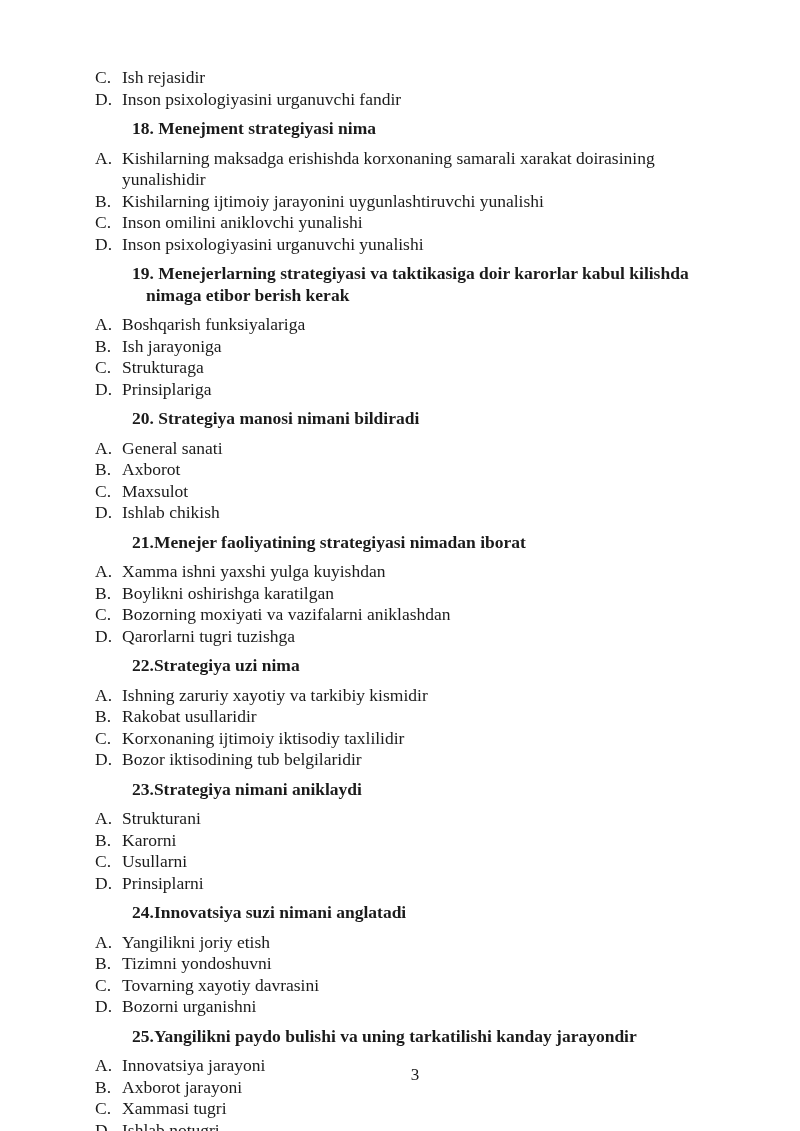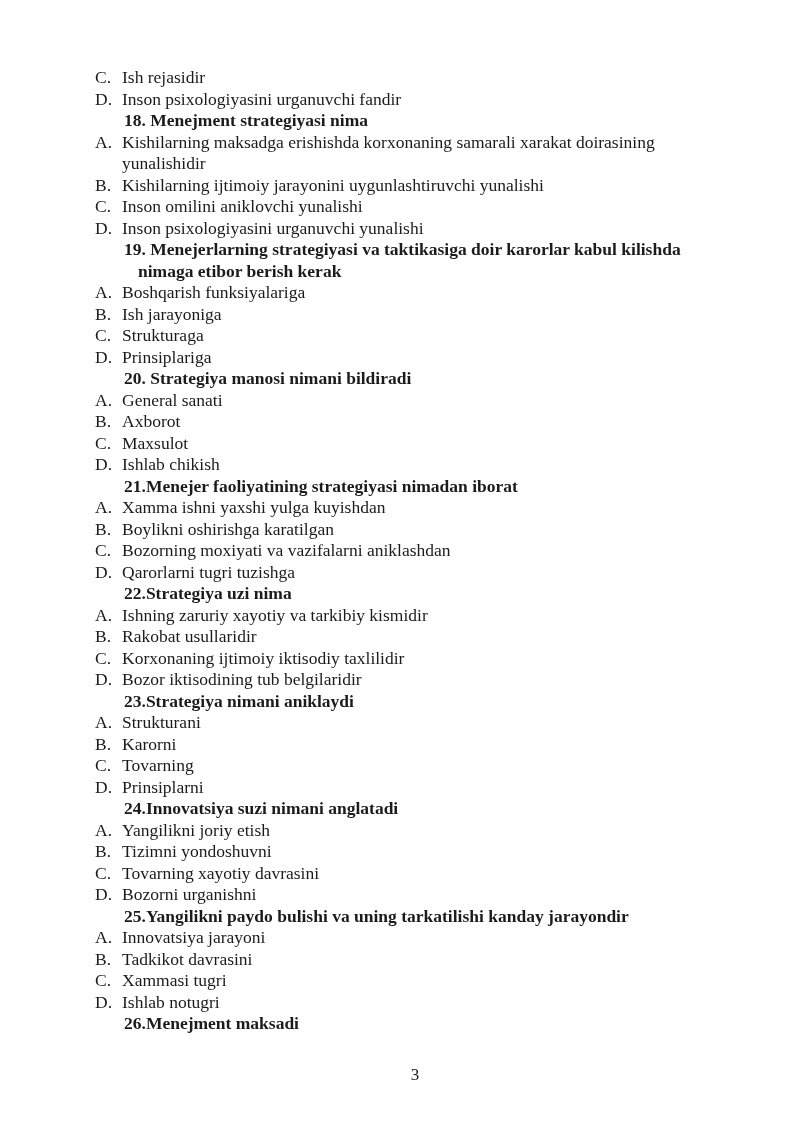--- a/index.html
+++ b/index.html
@@ -28,21 +28,21 @@
     display: flex;
     align-items: flex-start;
   }
   .option .letter {
     flex: 0 0 27px;
   }
   .option .text {
     flex: 1 1 auto;
   }
   .question {
-    margin: 0;
+    margin: 8px;
     padding-left: 43px;
     text-indent: -14px;
     font-weight: bold;
   }
   .footer {
     position: absolute;
     top: 1064px;
     left: 95px;
     width: 640px;
     text-align: center;
@@ -152,21 +152,21 @@
       <div class="option">
         <span class="letter">A.</span>
         <span class="text">Strukturani</span>
       </div>
       <div class="option">
         <span class="letter">B.</span>
         <span class="text">Karorni</span>
       </div>
       <div class="option">
         <span class="letter">C.</span>
-        <span class="text">Tovarning</span>
+        <span class="text">Usullarni</span>
       </div>
       <div class="option">
         <span class="letter">D.</span>
         <span class="text">Prinsiplarni</span>
       </div>
       <p class="question">24.Innovatsiya suzi nimani anglatadi</p>
       <div class="option">
         <span class="letter">A.</span>
         <span class="text">Yangilikni joriy etish</span>
       </div>
@@ -182,21 +182,21 @@
         <span class="letter">D.</span>
         <span class="text">Bozorni urganishni</span>
       </div>
       <p class="question">25.Yangilikni paydo bulishi va uning tarkatilishi kanday jarayondir</p>
       <div class="option">
         <span class="letter">A.</span>
         <span class="text">Innovatsiya jarayoni</span>
       </div>
       <div class="option">
         <span class="letter">B.</span>
-        <span class="text">Tadkikot davrasini</span>
+        <span class="text">Axborot jarayoni</span>
       </div>
       <div class="option">
         <span class="letter">C.</span>
         <span class="text">Xammasi tugri</span>
       </div>
       <div class="option">
         <span class="letter">D.</span>
         <span class="text">Ishlab notugri</span>
       </div>
       <p class="question">26.Menejment maksadi</p>

